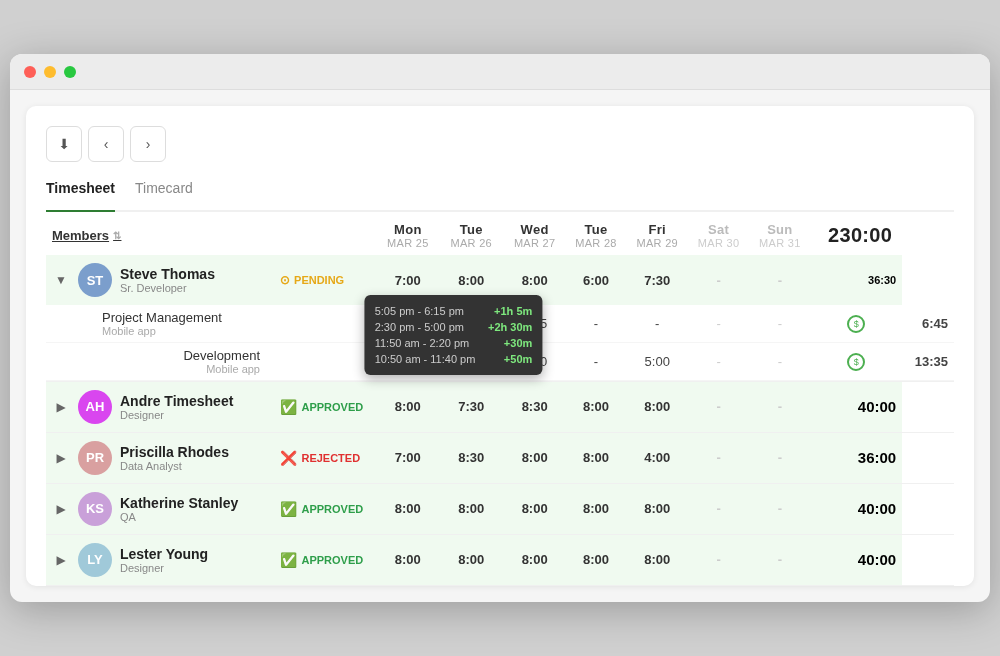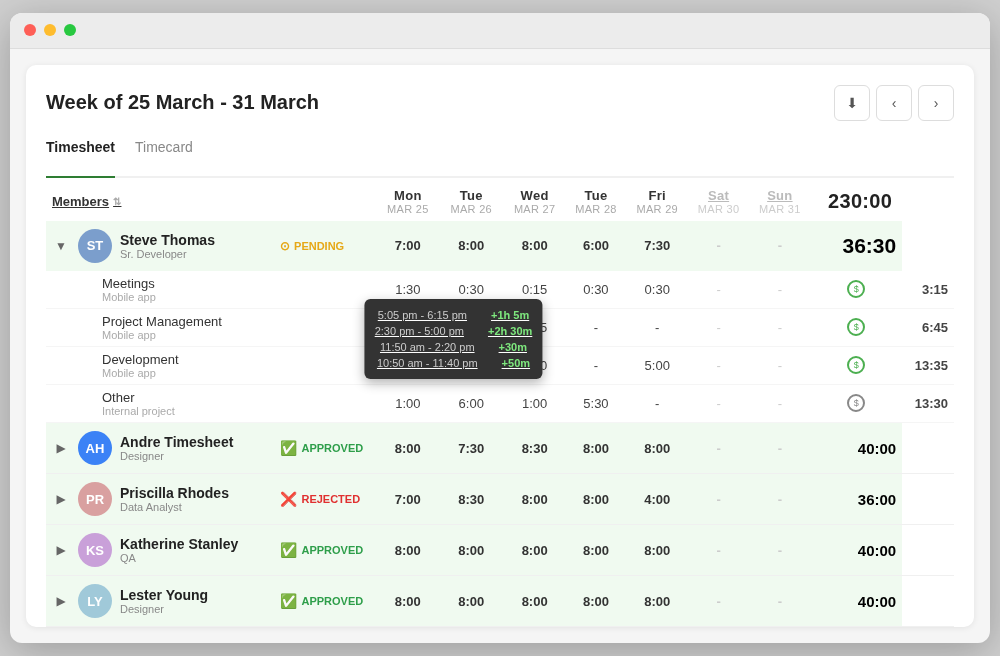--- a/index.html
+++ b/index.html
@@ -68,21 +68,21 @@
       font-size: 14px;
       color: #555;
     }
     .tabs {
       display: flex;
       gap: 20px;
       border-bottom: 2px solid #f0f0f0;
       margin-bottom: 0;
     }
     .tab {
-      padding: 6px 0 21px;
+      padding: 6px 0 14px;
       font-size: 14px;
       color: #888;
       cursor: pointer;
       border-bottom: 2px solid transparent;
       margin-bottom: -2px;
     }
     .tab.active {
       color: #222;
       font-weight: 600;
       border-bottom: 2px solid #2e7d32;
@@ -217,24 +217,23 @@
       color: #fff;
       border-radius: 6px;
       padding: 8px 10px;
       font-size: 11px;
       white-space: nowrap;
       z-index: 10;
       box-shadow: 0 4px 12px rgba(0,0,0,0.3);
     }
     .tooltip-row {
       display: flex;
-      justify-content: center;
+      justify-content: space-between;
       gap: 24px;
       padding: 2px 0;
-      text-decoration: underline;
     }
     .tooltip-time { color: #ccc; }
     .tooltip-delta { color: #7ee87e; font-weight: 600; }
 
     
     .cell-editing {
       border: 2px solid #2e7d32;
       border-radius: 4px;
       background: #fff;
       padding: 2px 4px;
@@ -257,36 +256,35 @@
     .circle-icon-dollar {
       border-color: #888;
       color: #888;
     }
     td.icon-cell { text-align: center; }
     tr.divider-row td {
       height: 1px;
       background: #f0f0f0;
       padding: 0;
     }
-    .sat-sun { color: #bbb !important; text-decoration: underline; }
+    .sat-sun { color: #bbb !important; }
     .sat-sun-date { color: #ccc !important; }
     .person-time { font-size: 14px; font-weight: 700; color: #222; }
   </style>
 </head>
 <body>
 
 <div class="window">
   <div class="titlebar">
     <div class="dot dot-red"></div>
     <div class="dot dot-yellow"></div>
     <div class="dot dot-green"></div>
   </div>
   <div class="content">
     <div class="header-row">
-      <h1 class="page-title">Week of 25 March - 31 March</h1>
       <div class="nav-buttons">
         <button class="nav-btn">⬇</button>
         <button class="nav-btn">‹</button>
         <button class="nav-btn">›</button>
       </div>
     </div>
     <div class="tabs">
       <div class="tab active">Timesheet</div>
       <div class="tab">Timecard</div>
     </div>
@@ -350,38 +348,22 @@
         <span style="color:#e6a817;font-size:12px;">⊙</span> PENDING
       </span>
     </td>
     <td class="time-cell person-time" style="">7:00</td>
               <td class="time-cell person-time" style="">8:00</td>
               <td class="time-cell person-time" style="">8:00</td>
               <td class="time-cell person-time" style="">6:00</td>
               <td class="time-cell person-time" style="">7:30</td>
               <td class="time-cell person-time" style="color:#ccc;">-</td>
               <td class="time-cell person-time" style="color:#ccc;">-</td>
-    <td class="total-cell" style="font-size:21px;font-weight:700;">36:30</td>
+    <td class="total-cell" style="font-size:11px;font-weight:700;">36:30</td>
   </tr>
-            <tr class="sub-row">
-        <td class="label-cell" style="padding-left:56px;padding-top:5px;padding-bottom:5px;">
-          <div class="label-main">Meetings</div>
-          <div class="label-sub">Mobile app</div>
-        </td>
-        <td></td>
-        <td class="time-cell" style="">1:30</td>
-              <td class="time-cell" style="">0:30</td>
-              <td class="time-cell" style="">0:15</td>
-              <td class="time-cell" style="">0:30</td>
-              <td class="time-cell" style="">0:30</td>
-              <td class="time-cell" style="color:#ccc;">-</td>
-              <td class="time-cell" style="color:#ccc;">-</td>
-        <td class="icon-cell"><span class="circle-icon" style="font-size:9px;">$</span></td>
-        <td class="total-cell">3:15</td>
-      </tr>
             <tr class="sub-row">
         <td class="label-cell" style="padding-left:56px;padding-top:5px;padding-bottom:5px;">
           <div class="label-main">Project Management</div>
           <div class="label-sub">Mobile app</div>
         </td>
         <td></td>
         <td class="time-cell" style="">0:30</td>
               <td class="time-cell tooltip-cell" style="position:relative;">
             <span class="cell-editing">01:30</span>
             <div class="tooltip-box">
@@ -405,59 +387,43 @@
           </td>
               <td class="time-cell" style="">2:45</td>
               <td class="time-cell" style="">-</td>
               <td class="time-cell" style="">-</td>
               <td class="time-cell" style="color:#ccc;">-</td>
               <td class="time-cell" style="color:#ccc;">-</td>
         <td class="icon-cell"><span class="circle-icon" style="font-size:9px;">$</span></td>
         <td class="total-cell">6:45</td>
       </tr>
             <tr class="sub-row">
-        <td class="label-cell" style="padding-left:56px;padding-top:5px;padding-bottom:5px;">
+        <td class="label-cell" style="padding-left:56px;padding-top:5px;padding-bottom:5px;text-align:right;">
           <div class="label-main">Development</div>
           <div class="label-sub">Mobile app</div>
         </td>
         <td></td>
         <td class="time-cell" style="">4:00</td>
               <td class="time-cell" style="">-</td>
               <td class="time-cell" style="">4:00</td>
               <td class="time-cell" style="">-</td>
               <td class="time-cell" style="">5:00</td>
               <td class="time-cell" style="color:#ccc;">-</td>
               <td class="time-cell" style="color:#ccc;">-</td>
         <td class="icon-cell"><span class="circle-icon" style="font-size:9px;">$</span></td>
         <td class="total-cell">13:35</td>
       </tr>
-            <tr class="sub-row">
-        <td class="label-cell" style="padding-left:56px;padding-top:5px;padding-bottom:5px;">
-          <div class="label-main">Other</div>
-          <div class="label-sub">Internal project</div>
-        </td>
-        <td></td>
-        <td class="time-cell" style="">1:00</td>
-              <td class="time-cell" style="">6:00</td>
-              <td class="time-cell" style="">1:00</td>
-              <td class="time-cell" style="">5:30</td>
-              <td class="time-cell" style="">-</td>
-              <td class="time-cell" style="color:#ccc;">-</td>
-              <td class="time-cell" style="color:#ccc;">-</td>
-        <td class="icon-cell"><span class="circle-icon circle-icon-dollar" style="font-size:9px;">$</span></td>
-        <td class="total-cell">13:30</td>
-      </tr>
             <tr class="divider-row">
               <td colspan="11"></td>
             </tr>
             <tr class="person-row">
     <td style="padding:8px 6px;">
       <div style="display:flex;align-items:center;gap:8px;">
         <span class="expand-btn">▶</span>
-        <div class="avatar-ah" style="width:34px;height:34px;border-radius:50%;display:flex;align-items:center;justify-content:center;font-size:13px;font-weight:600;color:#fff;background:#3b82f6;flex-shrink:0;">AH</div>
+        <div class="avatar-ah" style="width:34px;height:34px;border-radius:50%;display:flex;align-items:center;justify-content:center;font-size:13px;font-weight:600;color:#fff;background:#d946ef;flex-shrink:0;">AH</div>
         <div>
           <div class="person-name">Andre Timesheet</div>
           <div class="person-role">Designer</div>
         </div>
       </div>
     </td>
     <td style="padding:8px 6px;">
       <span class="status-badge status-approved">
         <span style="color:#2e9e4a;font-size:14px;">✅</span> APPROVED
       </span>

